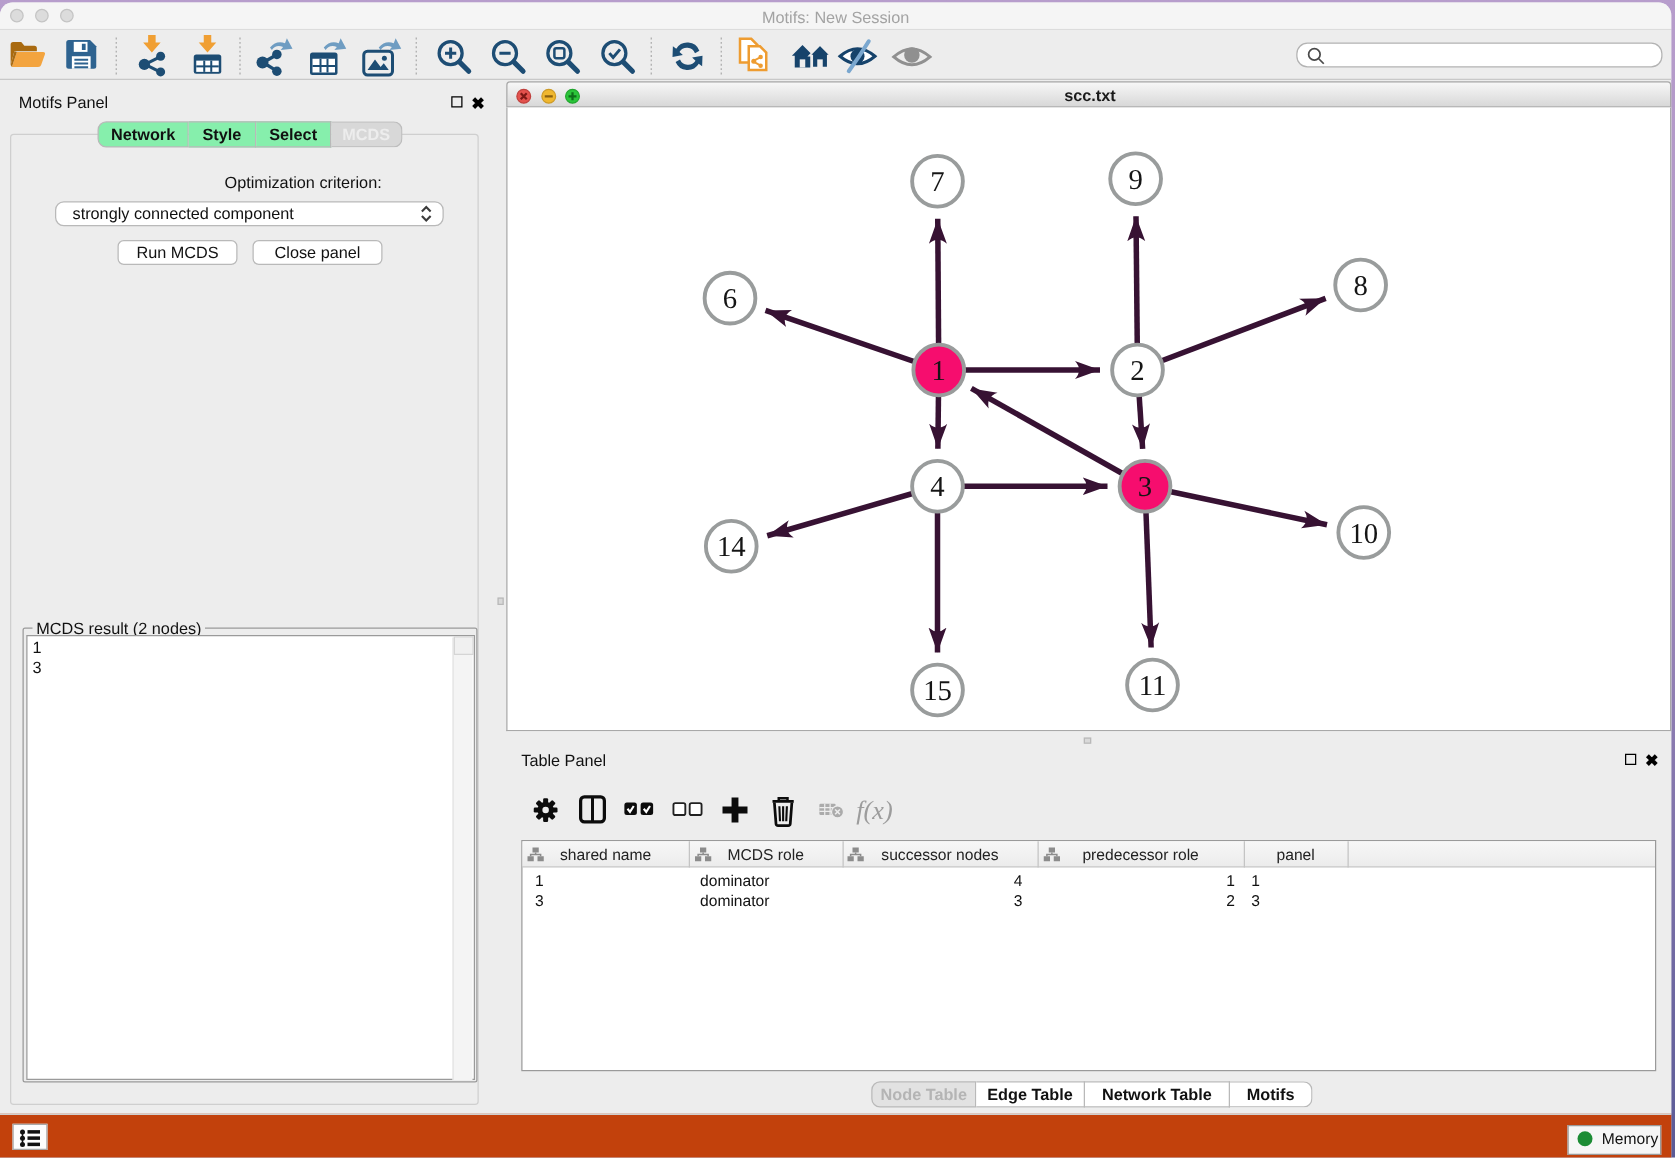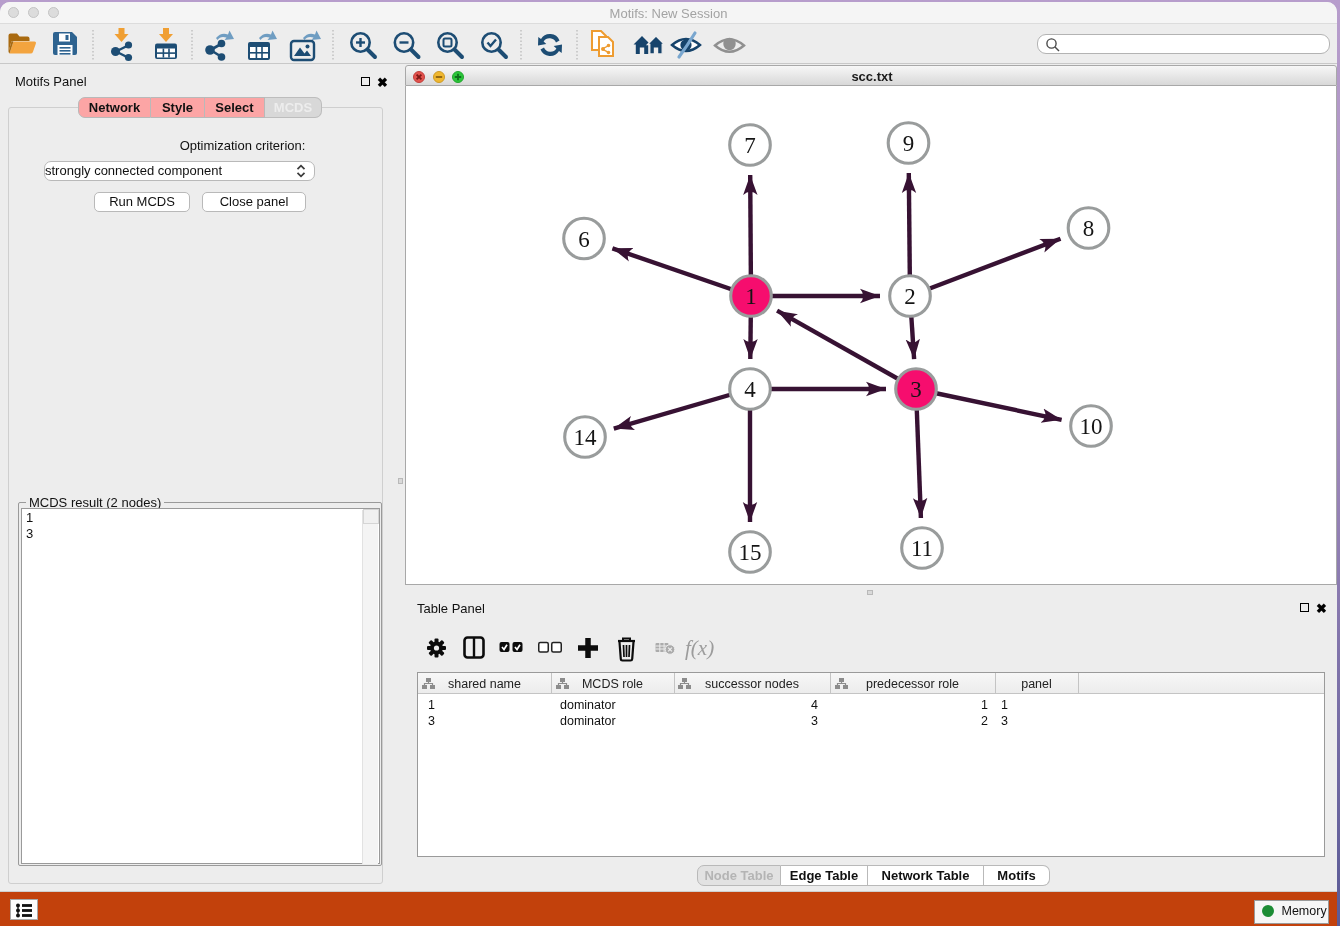--- a/index.html
+++ b/index.html
@@ -13,26 +13,26 @@
 #toolbar { position:absolute; left:0; top:22px; width:1337px; height:40px; background:#ededed; border-bottom:1px solid #c8c8c8; }
 #search { position:absolute; left:1037px; top:10px; width:293px; height:20px; background:#fff; border:1px solid #b3b3b3; border-radius:9px; }
 
 
 #cp { position:absolute; left:0; top:62px; width:389px; height:827px; background:#ededed; }
 #cptitle { position:absolute; left:15px; top:10px; font-size:13px; color:#111; }
 .flt { position:absolute; width:9px; height:9px; border:1.6px solid #000; background:transparent; }
 .xbt { position:absolute; font-size:13px; font-weight:bold; color:#000; line-height:1; }
 #cpbox { position:absolute; left:8px; top:43px; width:375px; height:777px; border:1px solid #cfcfcf; border-radius:3px; }
 .tabs { position:absolute; display:flex; height:21px; }
-.tab { height:21px; background:#fca5a5; border:1px solid #b9b9b9; border-left:none; font-size:13px; font-weight:600; color:#111; text-align:center; line-height:19px; }
+.tab { height:21px; background:#86efac; border:1px solid #b9b9b9; border-left:none; font-size:13px; font-weight:600; color:#111; text-align:center; line-height:19px; }
 .tab.first { border-left:1px solid #b9b9b9; border-radius:7px 0 0 7px; }
 .tab.last { border-radius:0 7px 7px 0; }
 .tab.sel { background:#d8d8d8; color:#ededed; border-color:#bdbdbd; }
 #optlab { position:absolute; left:0; top:74px; width:389px; text-align:center; font-size:13px; color:#111;margin-left:48px; }
-#combo { position:absolute; left:44px; top:97px; width:271px; height:20px; background:#fff; border:1px solid #b9b9b9; border-radius:7px; font-size:13px; color:#111; line-height:18px; }
+#combo { position:absolute; left:44px; top:97px; width:311px; height:20px; background:#fff; border:1px solid #b9b9b9; border-radius:7px; font-size:13px; color:#111; line-height:18px; padding-left:13px; }
 .btn { position:absolute; top:128px; height:20px; background:#fff; border:1px solid #b9b9b9; border-radius:5px; font-size:13px; color:#111; text-align:center; line-height:18px; }
 #fieldset { position:absolute; left:18px; top:438px; width:364px; height:364px; border:1px solid #9a9a9a; border-radius:2px; }
 #legend { position:absolute; left:7px; top:-8px; background:#ededed; padding:0 3px; font-size:13px; color:#111; }
 #mcdsbox { position:absolute; left:2px; top:5px; width:359px; height:356px; background:#fff; border:1px solid #9a9a9a; font-size:13px; color:#111; }
 #mcdstrack { position:absolute; right:1px; top:1px; width:16px; height:354px; background:#f4f4f4; border-left:1px solid #e2e2e2; }
 #mcdsbtn { position:absolute; right:0px; top:0px; width:16px; height:15px; background:#f0f0f0; border:1px solid #d5d5d5; }
 
 
 #vgut { position:absolute; left:389px; top:62px; width:16px; height:827px; background:#ededed; }
 .grip { position:absolute; background:#d9d9d9; border:1px solid #b9b9b9; }

